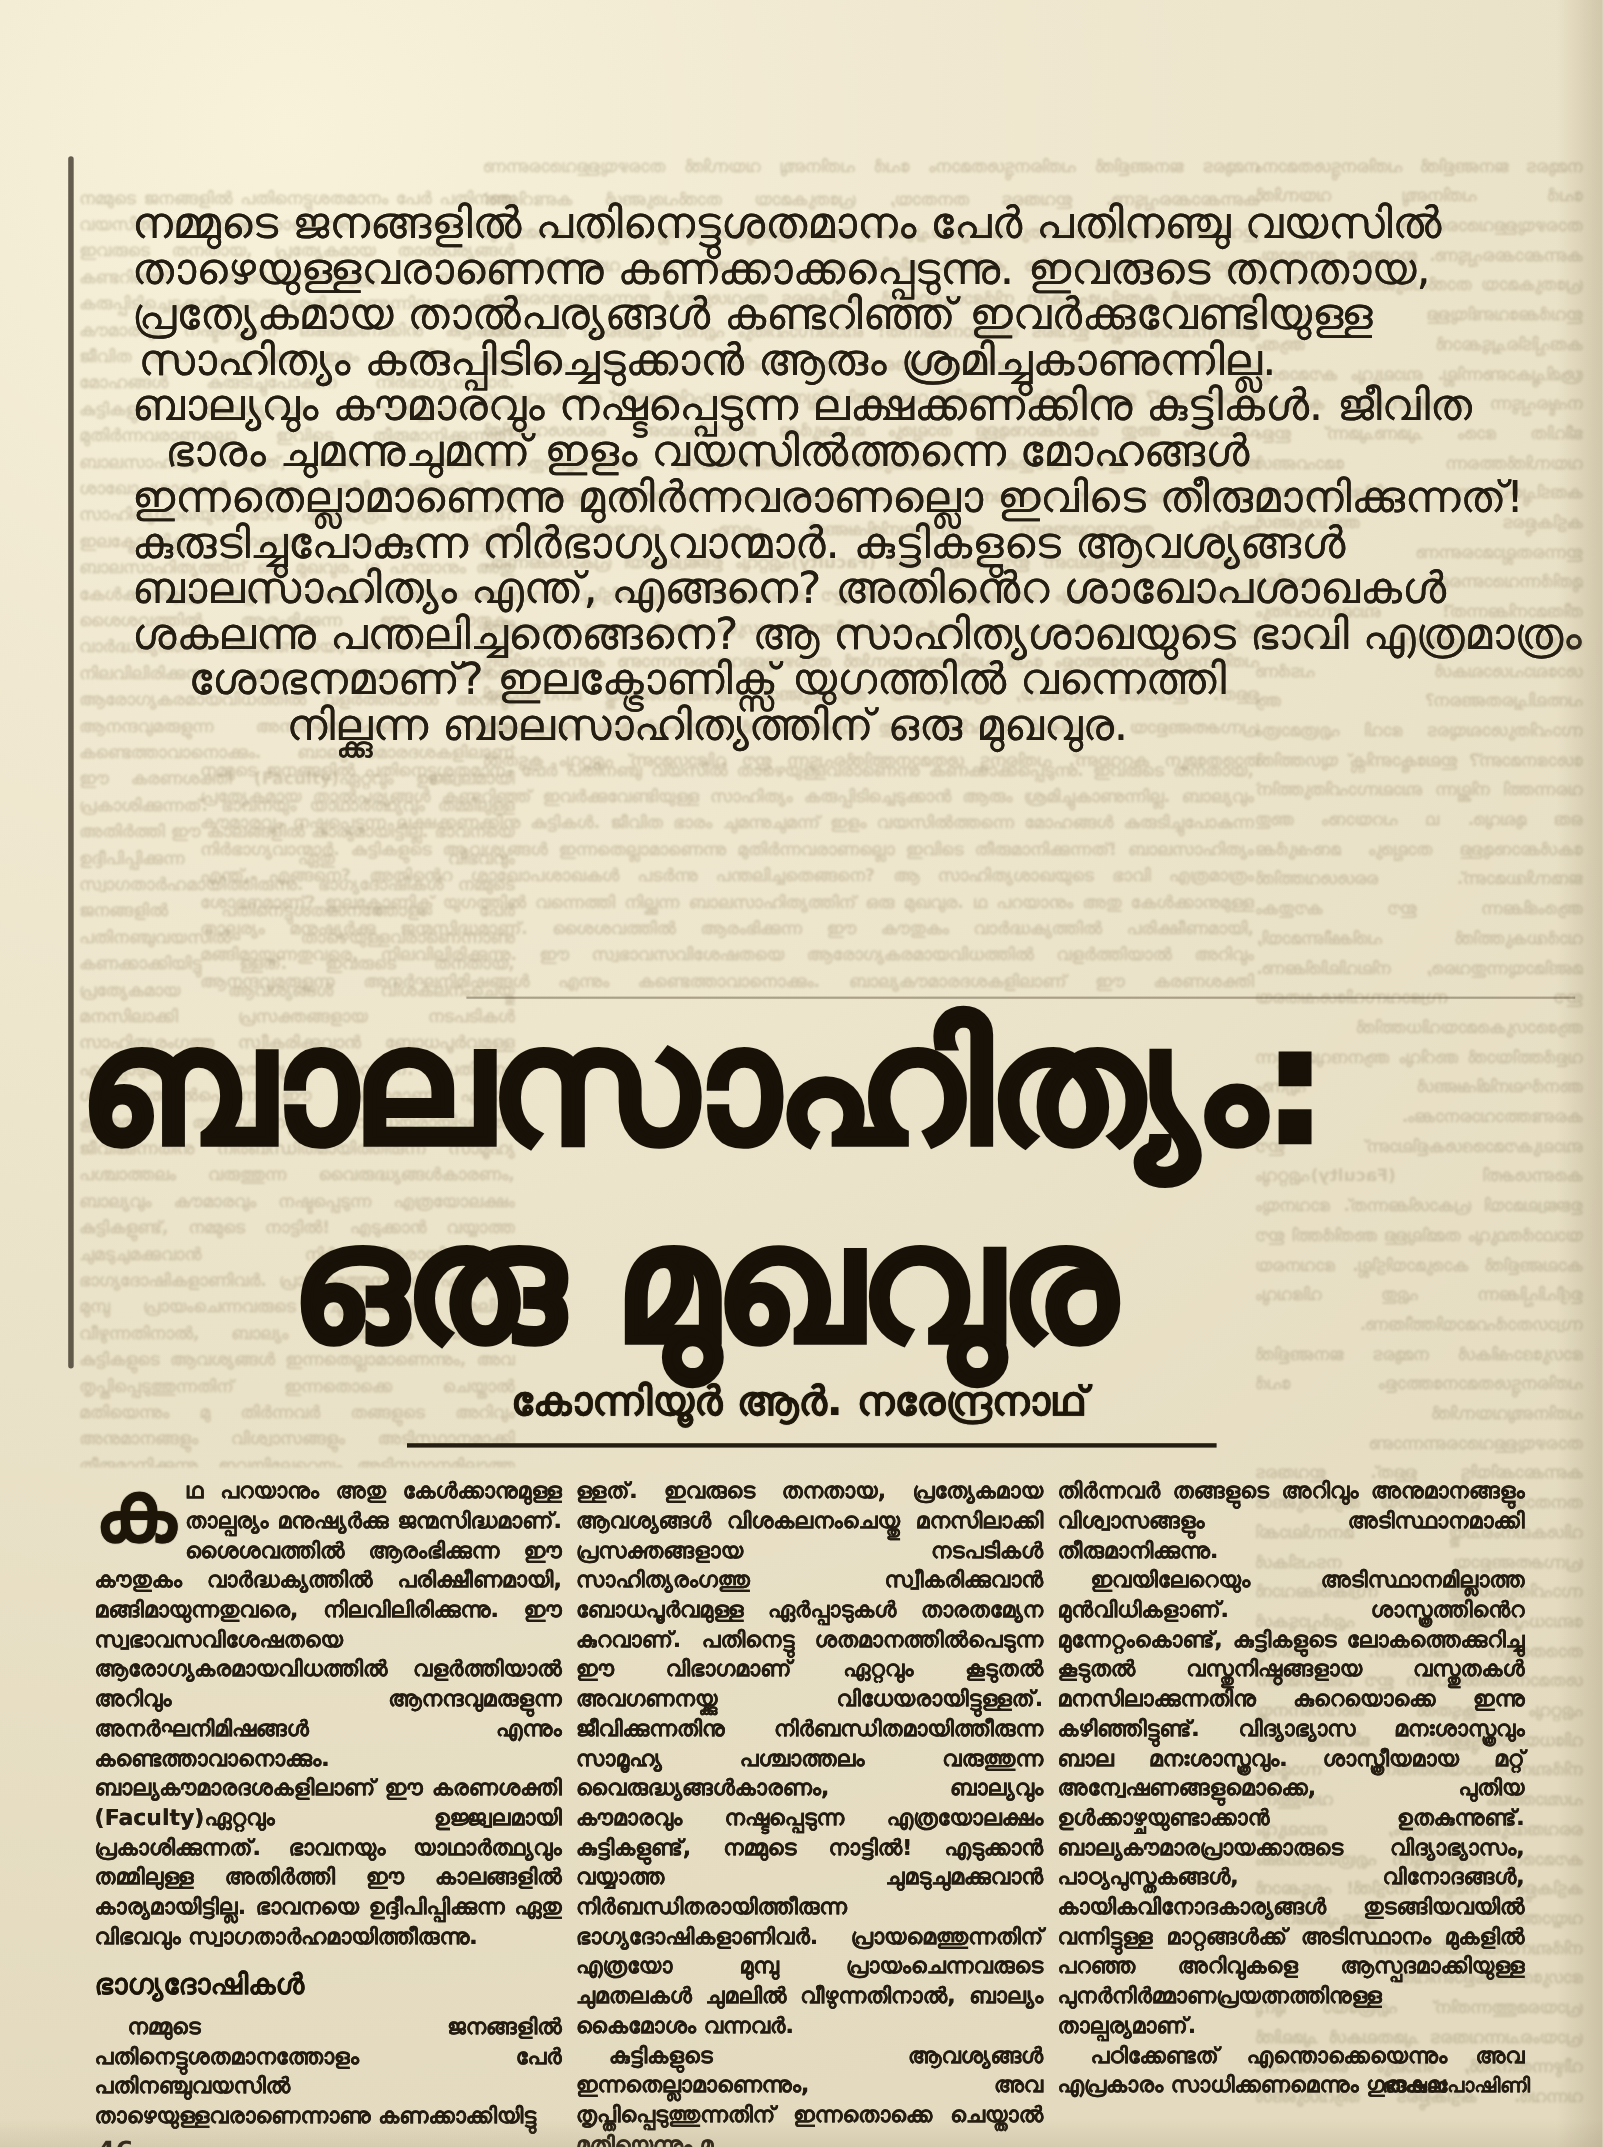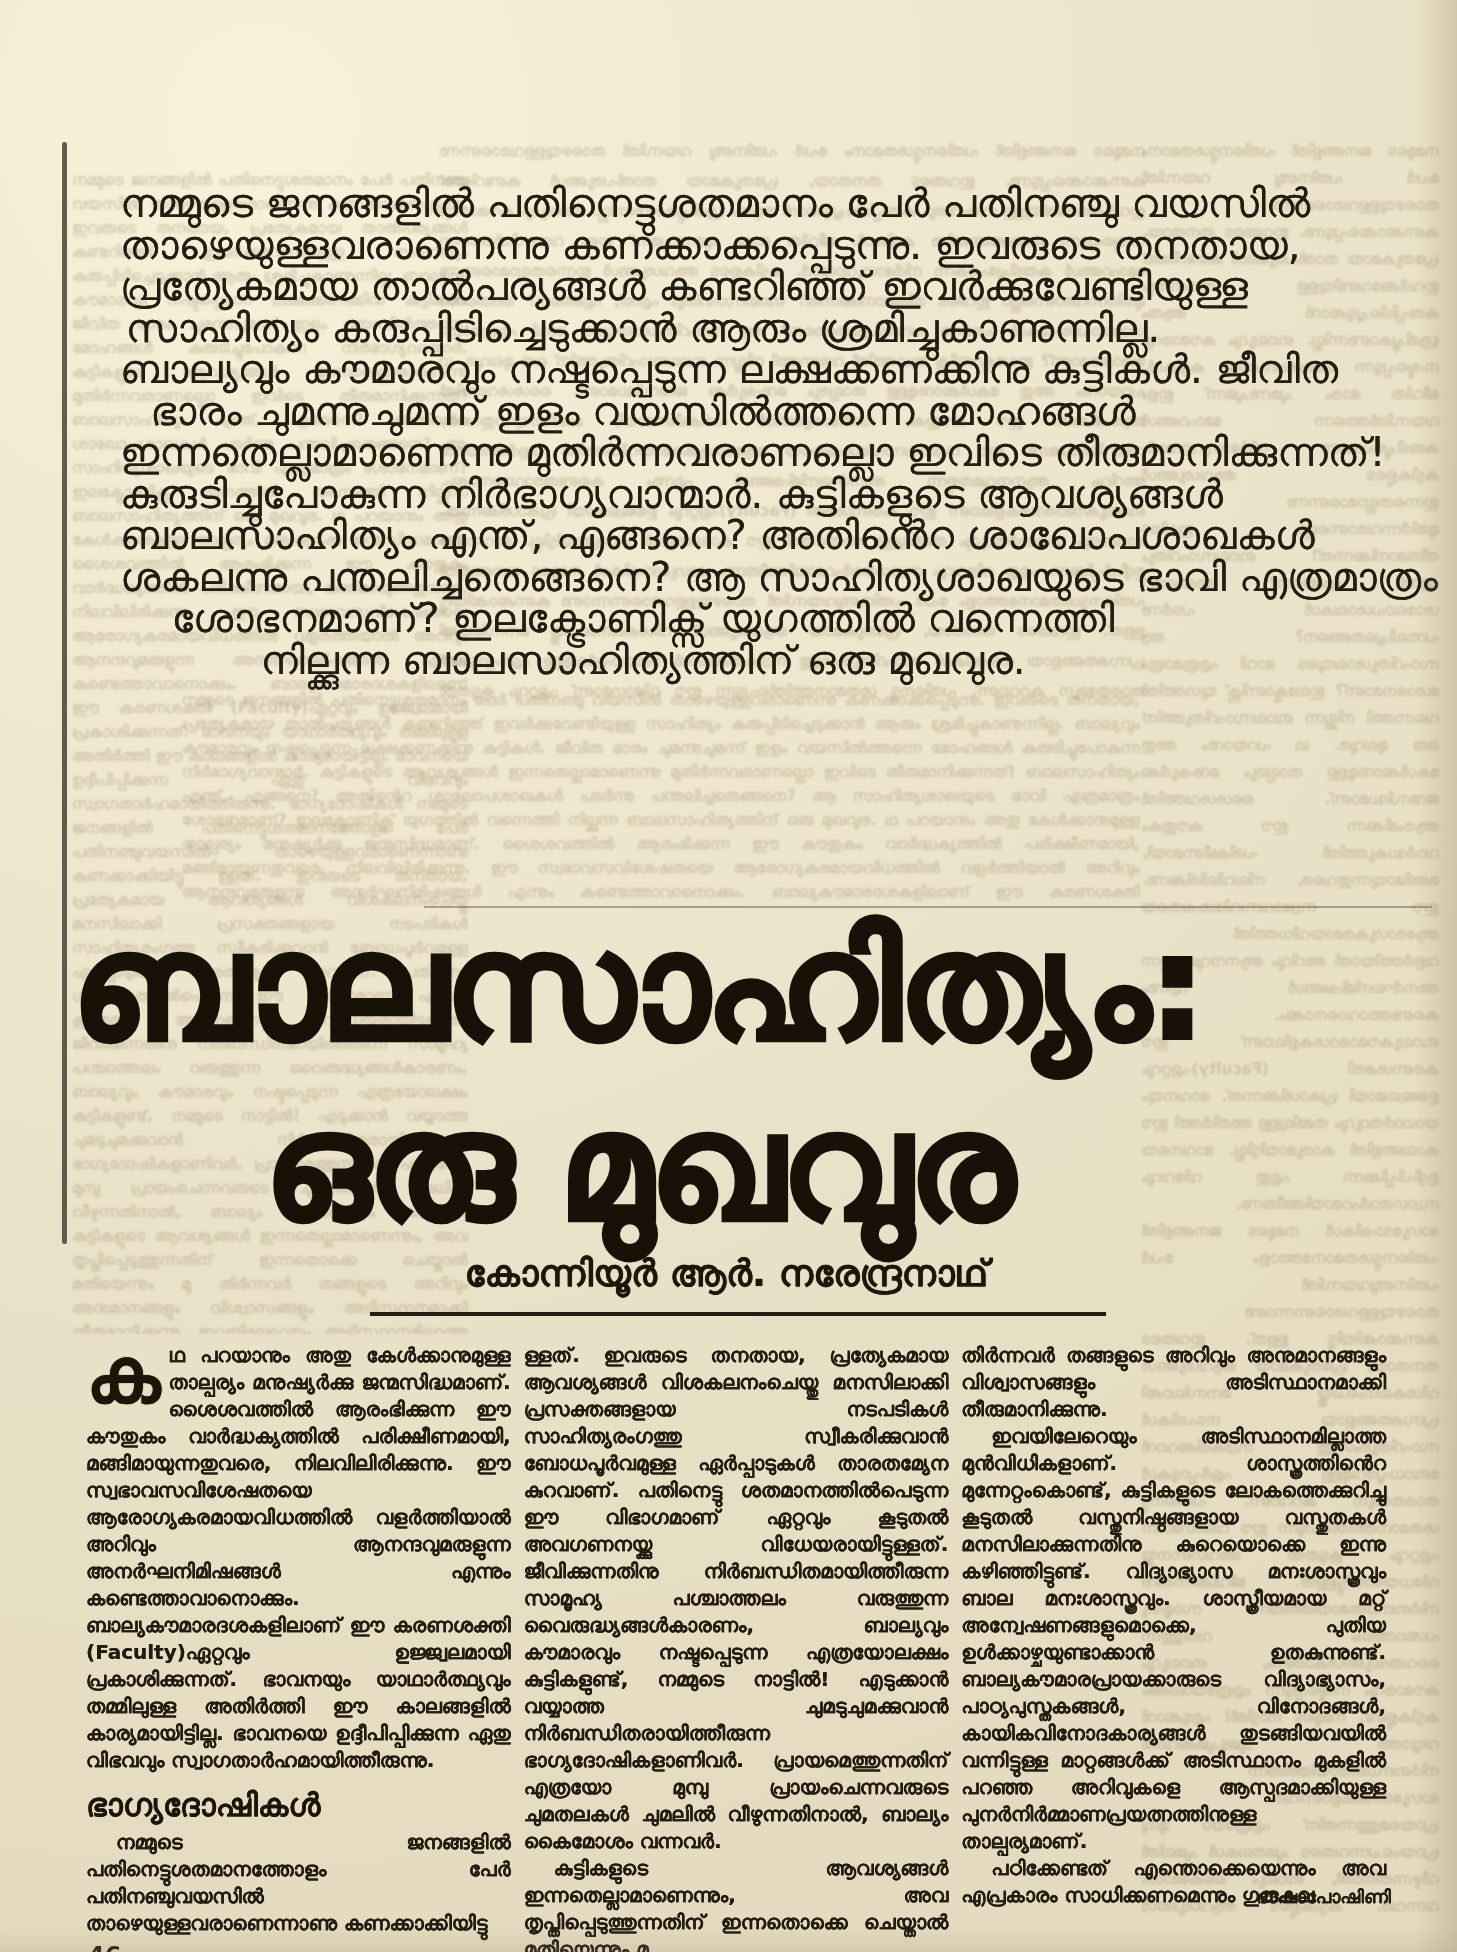--- a/index.html
+++ b/index.html
@@ -92,21 +92,21 @@
   .col{
     width:425px;
     font-size:20px;line-height:27px;font-weight:600;
     text-align:justify;color:#241c10;
     text-shadow:0 0 .4px #241c10;
   }
   .pg{margin:0;}
   .pg.ind{text-indent:30px;}
   .subhead{
     margin:16px 0 9px 0;
-    font-size:32px;line-height:30px;font-weight:900;
+    font-size:26px;line-height:30px;font-weight:900;
     text-align:left;color:#1d1508;font-family:Liberation Serif, serif;
   }
   .dropcap{
     float:left;
     font-size:78px;line-height:58px;
     font-weight:900;color:#1d1508;
     padding:4px 8px 0 0;
     text-shadow:0 0 1px #1d1508;
   }
   

